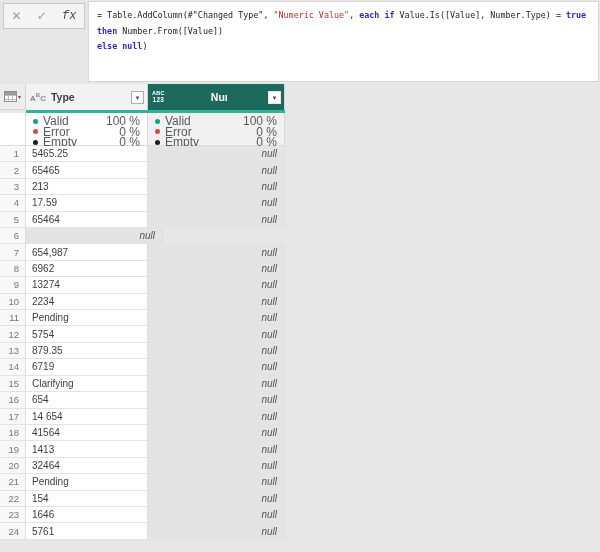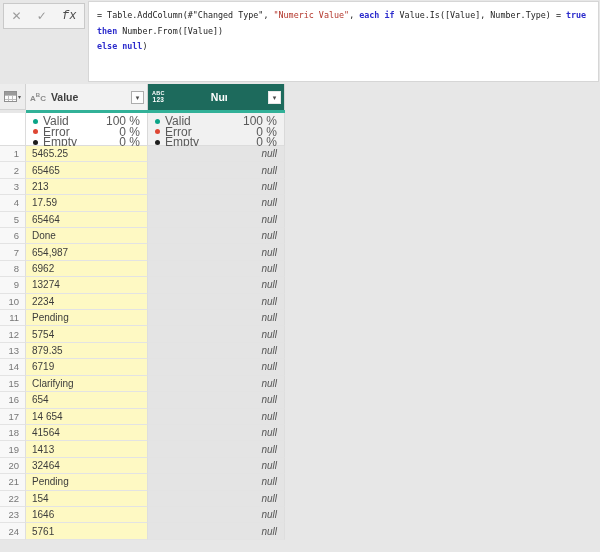--- a/index.html
+++ b/index.html
@@ -80,21 +80,21 @@
   .q-dot.empty{background:var(--empty-dot,#1c1c1c);}
   .q-label{flex:1;}
   .q-val{text-align:left;}
   
   .rows{}
   .trow{display:flex;height:16.42px;box-sizing:border-box;}
   .trow > div{box-sizing:border-box;border-right:1px solid #dedede;border-bottom:1px solid #e3e3e3;
     display:flex;align-items:center;overflow:hidden;}
   .c-num{width:26px;background:#f8f8f8;justify-content:flex-end;padding-right:6px;
     font-size:9.5px;color:#767676;cursor:pointer;}
-  .c-val{width:122px;background:#fef9c3;padding-left:6px;font-size:10px;color:#3c3c3c;cursor:cell;}
+  .c-val{width:122px;background:#ffffff;padding-left:6px;font-size:10px;color:#3c3c3c;cursor:cell;}
   .c-null{width:137px;background:#e4e4e4;justify-content:flex-end;padding-right:7px;
     font-size:10px;font-style:italic;color:#565656;cursor:cell;border-right-color:#cfcfcf;}
 </style>
 </head>
 <body>
 
 <div class="screen" style="--page-bg: #e7e7e7; --sel-header-bg: #1d6a5c; --quality-bar: #32b198; --valid-dot: #0aa487; --error-dot: #de4633; --empty-dot: #1c1c1c; --string-col: #b3362b; --keyword-col: #2b2bcc;">
 
   <div class="formula-bar">
     <div class="fx-box">
@@ -106,21 +106,21 @@
   </div>
 
   <div class="pq-table">
     <div class="header-row" id="header-row">
       <div class="corner-cell">
         <span class="grid-icon"></span>
         <span class="corner-caret">▾</span>
       </div>
     <div class="col-header unselected" style="width: 122px;">
           <span class="abc-icon">A<sup>B</sup>C</span>
-          <span class="col-label">Value</span>
+          <span class="col-label">Type</span>
           <span class="dd-btn">▾</span>
         </div>
         <div class="col-header selected" style="width: 137px; gap: 41px;">
           <span class="any-icon">
             <span class="t">ABC</span>
             <span class="b">123</span>
           </span>
           <span class="col-label">Numeric Value</span>
           <span class="dd-btn">▾</span>
         </div>
@@ -188,21 +188,20 @@
           <div class="c-val">17.59</div>
           <div class="c-null">null</div>
         </div>
         <div class="trow">
           <div class="c-num">5</div>
           <div class="c-val">65464</div>
           <div class="c-null">null</div>
         </div>
         <div class="trow">
           <div class="c-num">6</div>
-          <div class="c-val">Done</div>
           <div class="c-null">null</div>
         </div>
         <div class="trow">
           <div class="c-num">7</div>
           <div class="c-val">654,987</div>
           <div class="c-null">null</div>
         </div>
         <div class="trow">
           <div class="c-num">8</div>
           <div class="c-val">6962</div>

